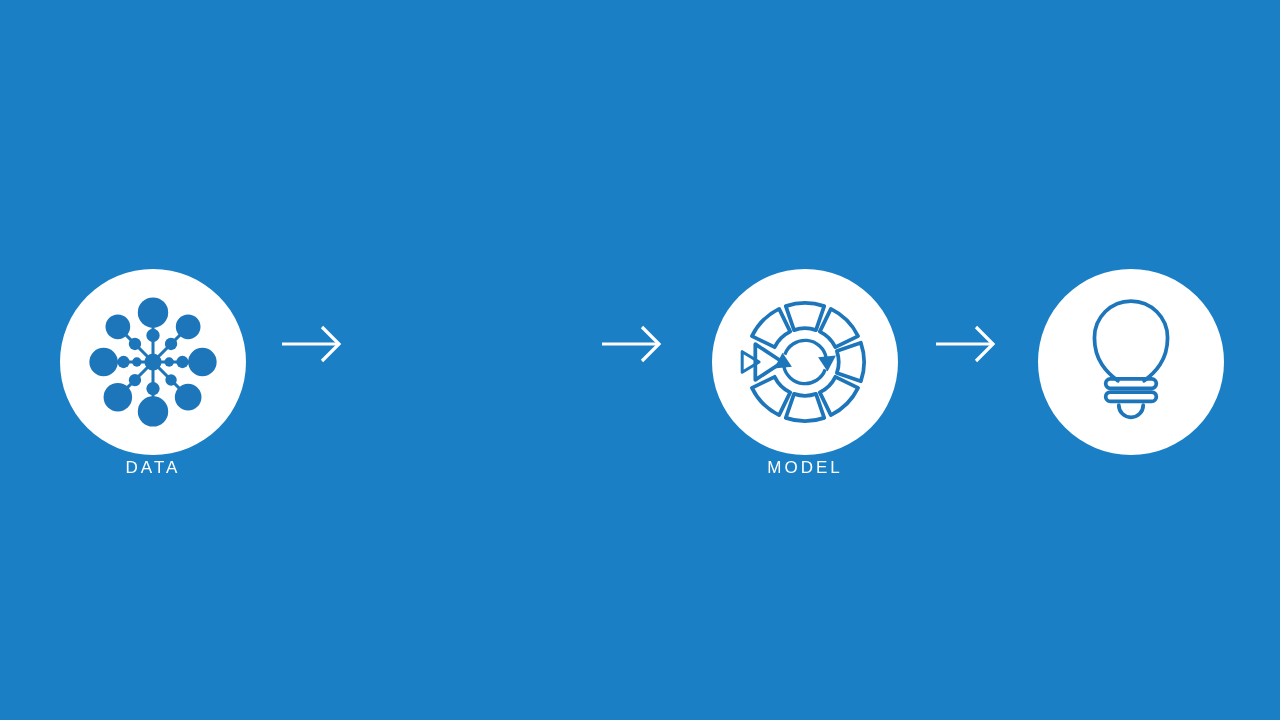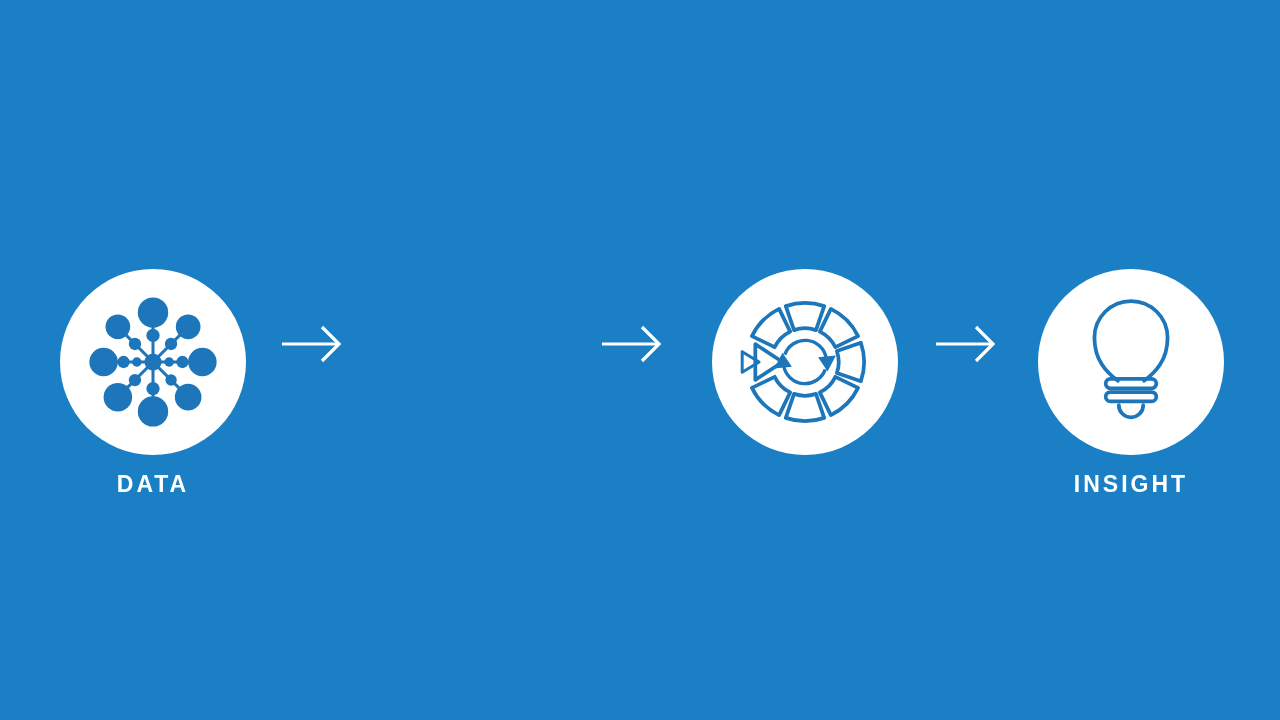--- a/index.html
+++ b/index.html
@@ -33,25 +33,25 @@
     background:var(--node-fill);
     display:flex;
     align-items:center;
     justify-content:center;
   }
   .node .circle svg{
     color:var(--icon-accent);
     display:block;
   }
   .node .label{
-    margin-top:16px;
+    margin-top:3px;
     text-align:center;
     color:var(--text);
-    font-size:23px;
-    font-weight:700;
+    font-size:17px;
+    font-weight:400;
     letter-spacing:3px;
     white-space:nowrap;
   }
   .arrow{
     position:absolute;
     top:324px;
     color:var(--arrow);
   }
   .n1{left:60px;}  .n2{left:384px;}  .n3{left:712px;}  .n4{left:1038px;}
   .a1{left:280px;} .a2{left:600px;} .a3{left:934px;}
@@ -136,36 +136,36 @@
             <path d="M 14 -5 L 33 -7 L 24 10 Z"></path>
             <path d="M -14 5 L -33 7 L -24 -10 Z"></path>
           </g>
         </g>
         <g stroke="currentColor" fill="none" stroke-linejoin="round">
           <path d="M -67 -11 L -67 11 L -49 0 Z" stroke-width="3.2"></path>
           <path d="M -53 -19 L -53 19 L -24 0 Z" stroke-width="4"></path>
         </g>
       </svg>
     </div>
+    <div class="label">MODEL</div>
   </div>
 
   <svg class="arrow a3" width="66" height="40" viewBox="0 0 66 40">
     <g stroke="currentColor" stroke-width="3.2" fill="none">
       <line x1="2" y1="20" x2="59" y2="20"></line>
       <polyline points="42,3 59,20 42,37"></polyline>
     </g>
   </svg>
 
   <div class="node n4">
     <div class="circle">
       <svg width="94" height="150" viewBox="-50 -80 100 160">
         <g stroke="currentColor" stroke-width="4" fill="none" stroke-linecap="round">
           <path d="M -14 20 C -26 11 -39 -2 -39 -26 A 39 39 0 1 1 39 -26 C 39 -2 26 11 14 20"></path>
           <rect x="-27" y="18" width="54" height="10" rx="5"></rect>
           <rect x="-27" y="32" width="54" height="10" rx="5"></rect>
           <path d="M -13 46 A 13 13 0 0 0 13 46"></path>
         </g>
       </svg>
     </div>
-    <div class="label">INSIGHT</div>
   </div>
 
 </div>
 
 </body></html>

